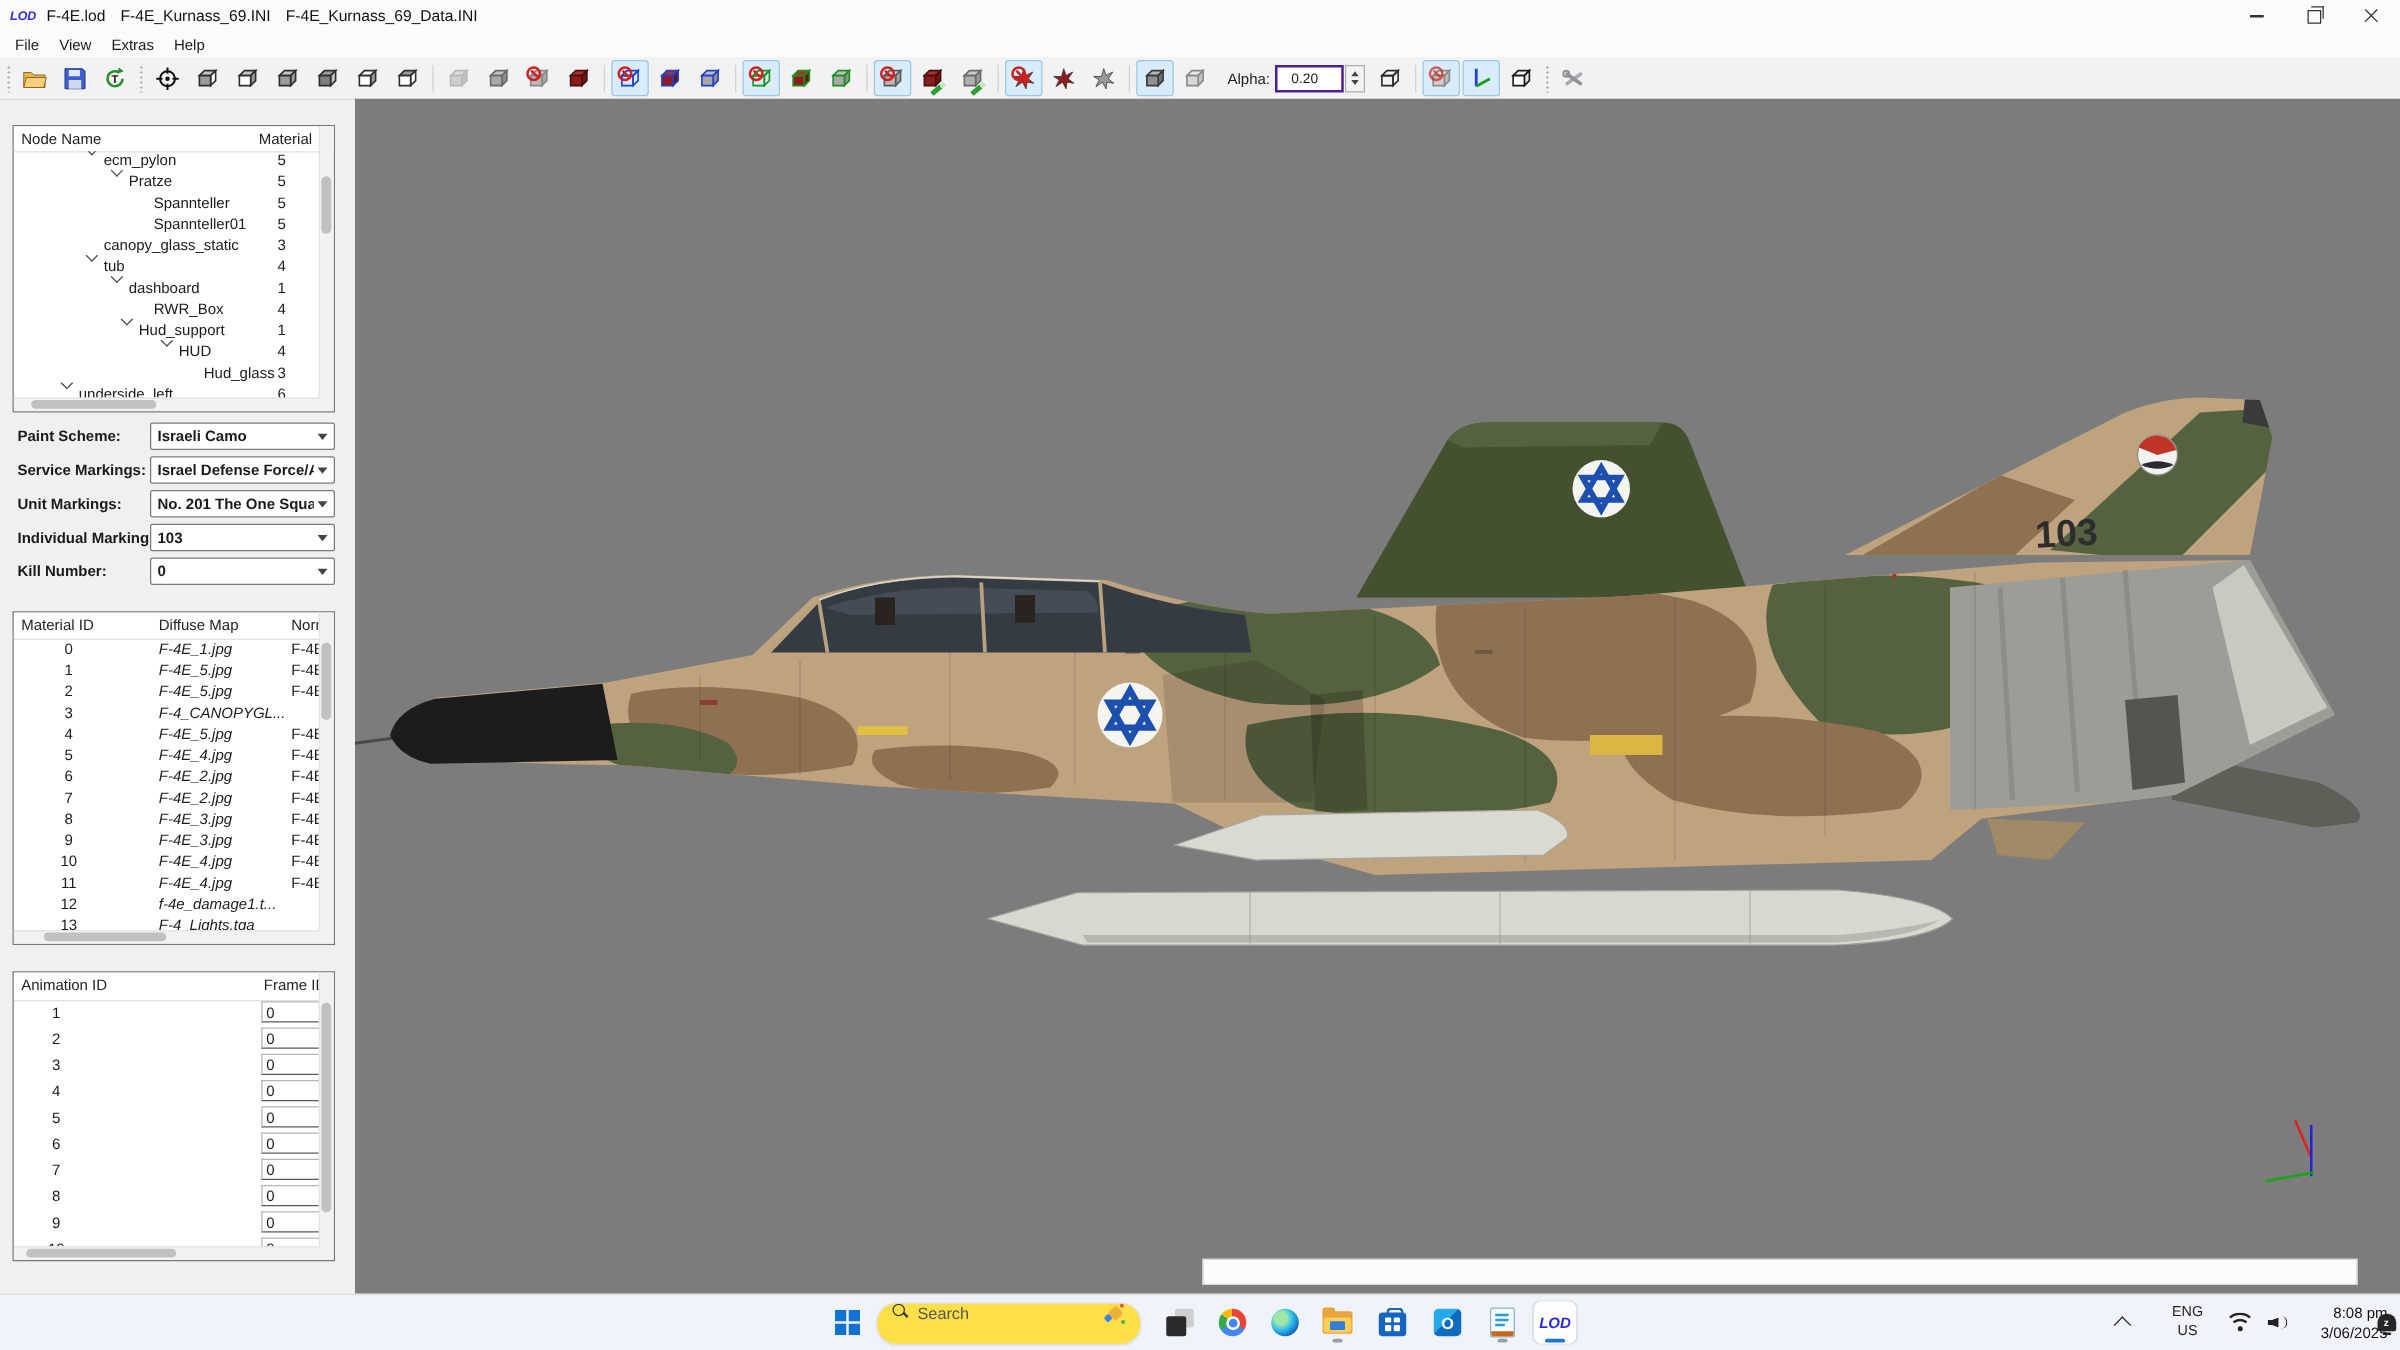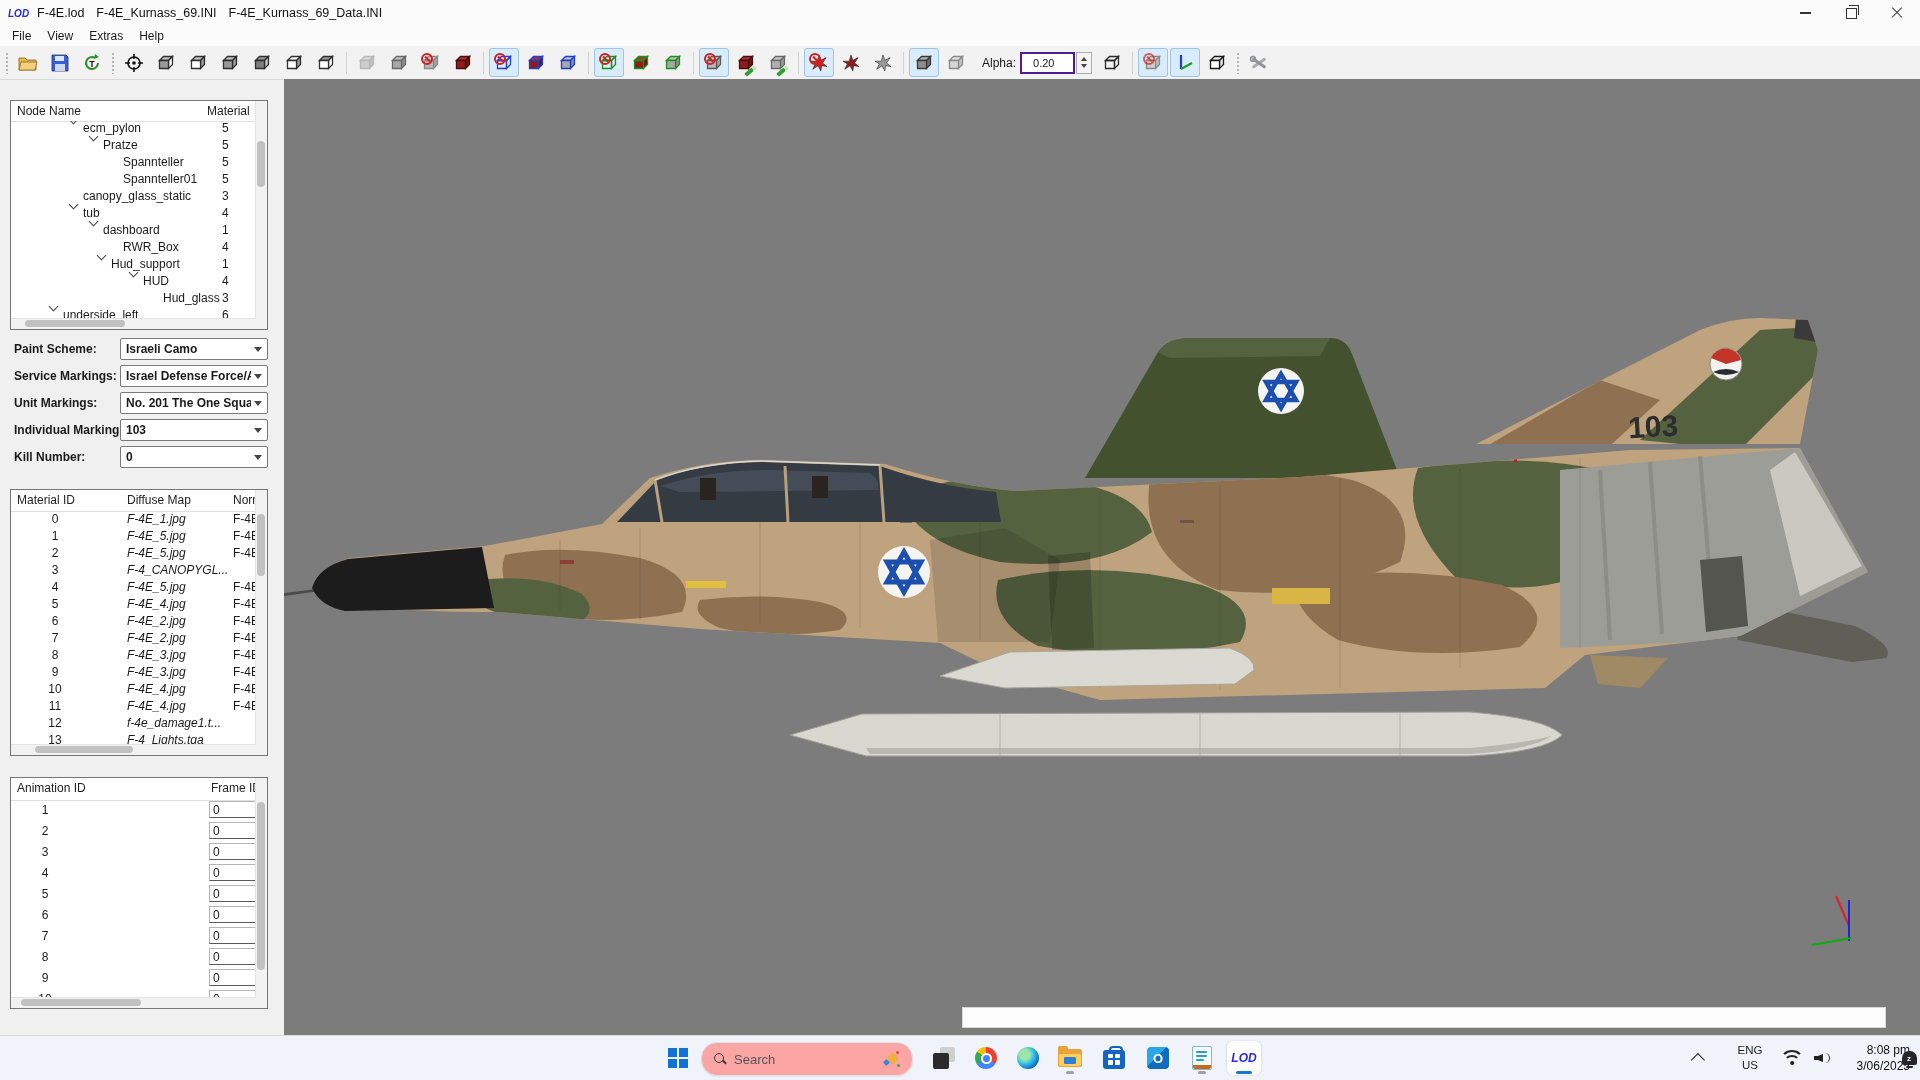--- a/index.html
+++ b/index.html
@@ -75,21 +75,21 @@
   
   #viewport{position:absolute;left:284px;top:79px;width:1636px;height:956px;background:#7c7c7c;}
   #white-strip{position:absolute;left:962px;top:1007px;width:924px;height:21px;background:#fcfcfc;border:1px solid #d8d8d8;box-sizing:border-box;}
   
   #taskbar{position:absolute;left:0;top:1035px;width:1920px;height:45px;background:#f0f4fa;border-top:1px solid #dcdcdc;}
   .tk{position:absolute;top:5px;width:36px;height:34px;border-radius:5px;display:flex;align-items:center;justify-content:center;}
   .run-dash{position:absolute;bottom:1px;left:50%;transform:translateX(-50%);width:8px;height:3px;border-radius:2px;background:#9aa0a6;}
   .run-dash.active{width:16px;background:#1976d2;}
   #start-logo{width:20px;height:20px;display:grid;grid-template-columns:9px 9px;grid-template-rows:9px 9px;gap:2px;}
   #start-logo span{background:#1172d4;}
-  #search-pill{position:absolute;left:701px;top:6px;width:210px;height:32px;background:#fca5a5;border:1px solid #e0e0e0;border-radius:16px;display:flex;align-items:center;box-shadow:0 1px 2px rgba(0,0,0,.06);}
+  #search-pill{position:absolute;left:701px;top:6px;width:210px;height:32px;background:#fde047;border:1px solid #e0e0e0;border-radius:16px;display:flex;box-shadow:0 1px 2px rgba(0,0,0,.06);}
   .mag{position:relative;width:12px;height:12px;margin:0 8px 0 12px;}
   .mag::before{content:"";position:absolute;left:0;top:0;width:8px;height:8px;border:1.6px solid #3a3a3a;border-radius:50%;}
   .mag::after{content:"";position:absolute;left:8px;top:8px;width:5px;height:1.6px;background:#3a3a3a;transform:rotate(45deg);}
   #search-text{color:#555;font-size:13px;flex:1;}
   .sparkle{position:relative;width:16px;height:16px;margin-right:12px;}
   .spark-big{position:absolute;left:4px;top:3px;width:9px;height:9px;background:#efb13a;transform:rotate(45deg);border-radius:2px;}
   .spark-small{position:absolute;left:0;top:9px;width:5px;height:5px;background:#3b82e9;transform:rotate(45deg);border-radius:1px;}
   .spark-dot-r{position:absolute;right:1px;top:0;width:3px;height:3px;border-radius:50%;background:#d94f3d;}
   .spark-dot-g{position:absolute;right:0;bottom:0;width:3px;height:3px;border-radius:50%;background:#3fa94f;}
   .winds{position:relative;width:22px;height:22px;}

